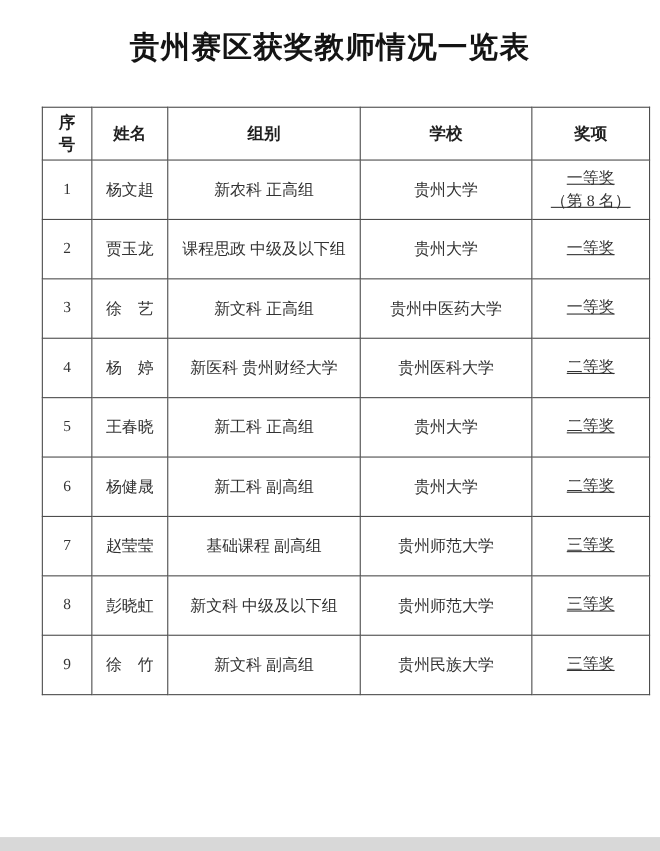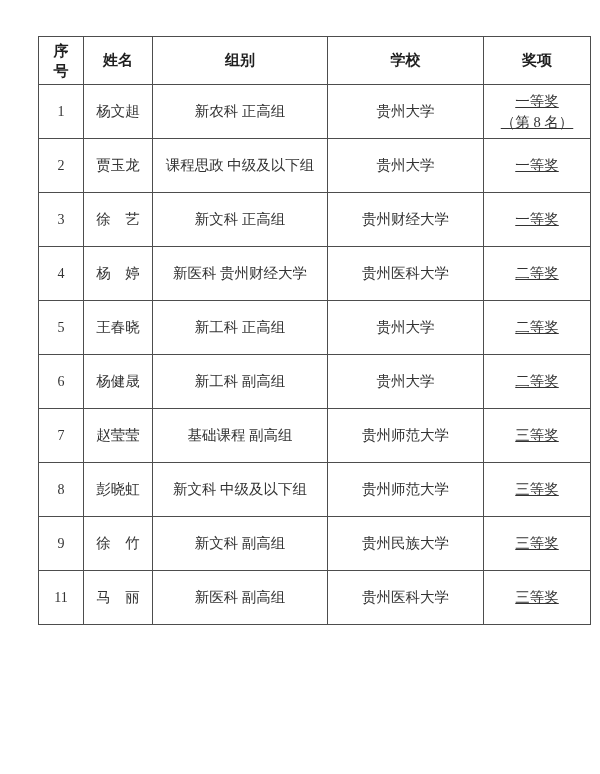--- a/index.html
+++ b/index.html
@@ -74,20 +74,21 @@
     width: 100%;
     height: 13px;
     background: #d8d8d8;
   }
 </style>
 </head>
 <body>
 
 <div class="page">
 
+  <h1 class="title">贵州赛区获奖教师情况一览表</h1>
 
   <table class="award-table">
     <colgroup>
       <col class="c-no">
       <col class="c-name">
       <col class="c-group">
       <col class="c-school">
       <col class="c-award">
     </colgroup>
     <thead>
@@ -118,21 +119,21 @@
           <td class="cell-group">课程思政 中级及以下组</td>
           <td class="cell-school">贵州大学</td>
           <td class="cell-award">
             <div>一等奖</div>
           </td>
         </tr>
         <tr>
           <td class="cell-no">3</td>
           <td class="cell-name">徐　艺</td>
           <td class="cell-group">新文科 正高组</td>
-          <td class="cell-school">贵州财经大学</td>
+          <td class="cell-school">贵州中医药大学</td>
           <td class="cell-award">
             <div>一等奖</div>
           </td>
         </tr>
         <tr>
           <td class="cell-no">4</td>
           <td class="cell-name">杨　婷</td>
           <td class="cell-group">新医科 贵州财经大学</td>
           <td class="cell-school">贵州医科大学</td>
           <td class="cell-award">
@@ -177,27 +178,18 @@
         </tr>
         <tr>
           <td class="cell-no">9</td>
           <td class="cell-name">徐　竹</td>
           <td class="cell-group">新文科 副高组</td>
           <td class="cell-school">贵州民族大学</td>
           <td class="cell-award">
             <div>三等奖</div>
           </td>
         </tr>
-        <tr>
-          <td class="cell-no">11</td>
-          <td class="cell-name">马　丽</td>
-          <td class="cell-group">新医科 副高组</td>
-          <td class="cell-school">贵州医科大学</td>
-          <td class="cell-award">
-            <div>三等奖</div>
-          </td>
-        </tr>
       </tbody>
   </table>
 
   <div class="bottom-strip"></div>
 
 </div>
 
 </body></html>

